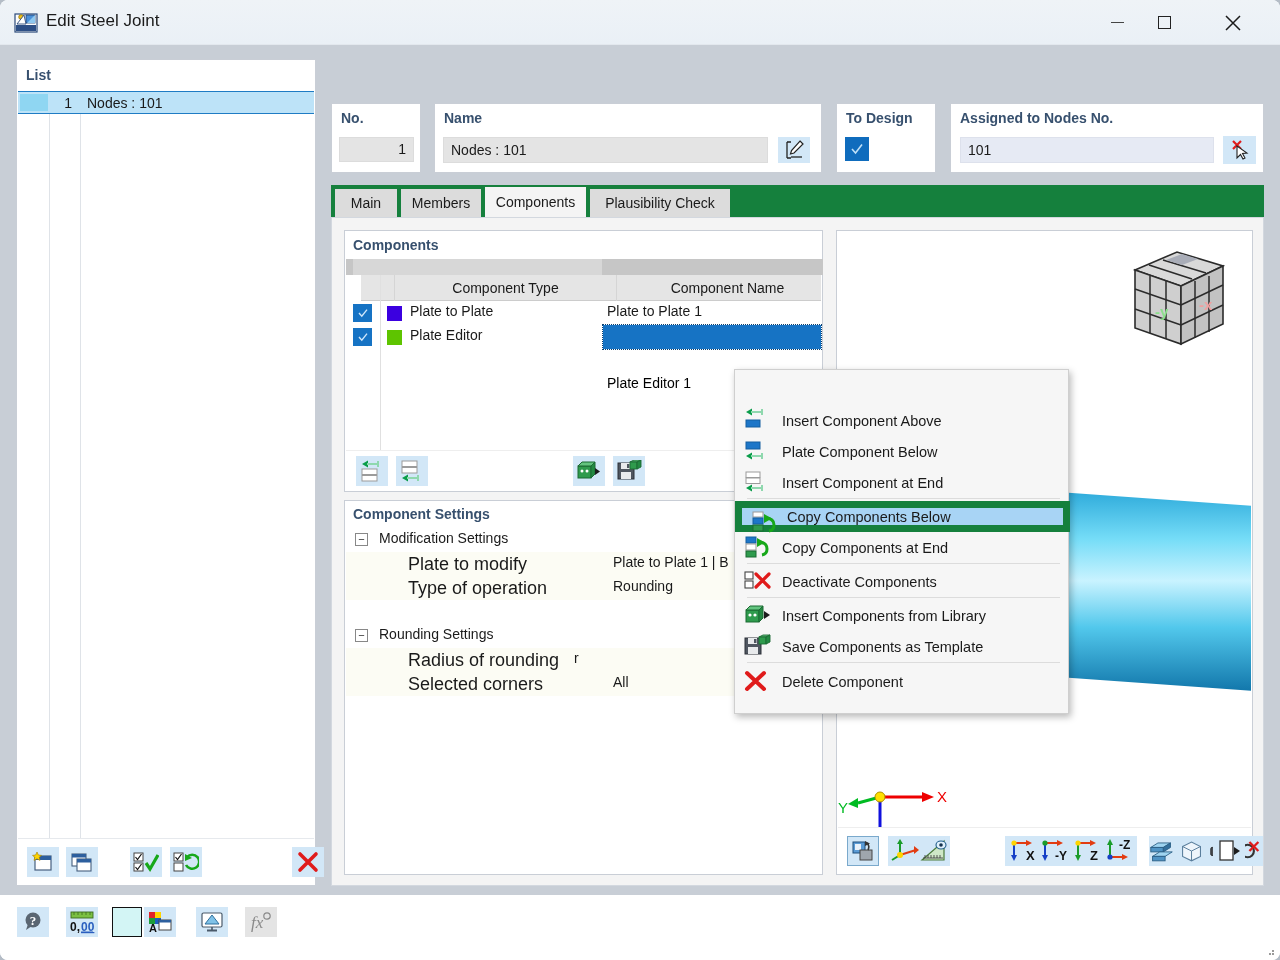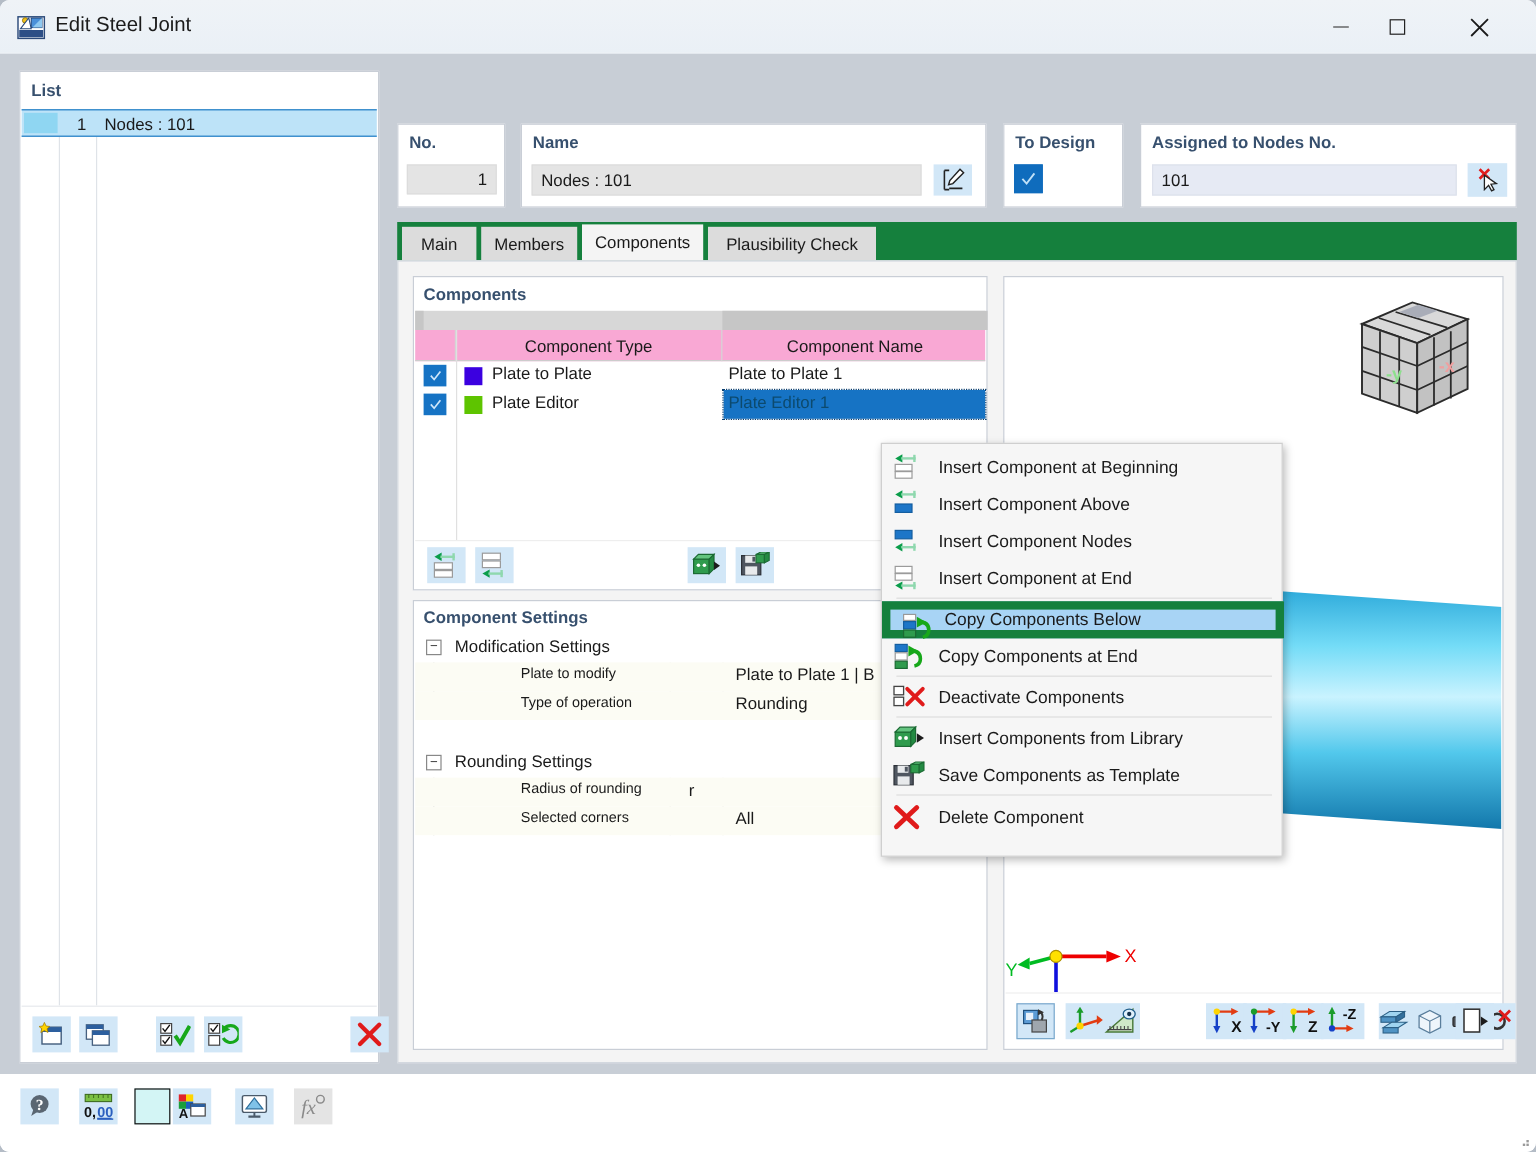--- a/index.html
+++ b/index.html
@@ -149,39 +149,39 @@
   #comp-panel .panel-title {
     position: absolute; left: 8px; top: 6px;
     font-weight: bold; font-size: 14px; color: #37506e;
   }
   #comp-grouphdr {
     position: absolute; left: 1px; top: 28px; right: 1px; height: 16px;
     background: #d7d7d7;
   }
   #comp-grouphdr .seg { position: absolute; top: 0; height: 16px; background: #c6c6c6; }
   #comp-hdr {
-    position: absolute; left: 1px; top: 44px; right: 1px; height: 26px;
-    background: #f9a8d4; border-bottom: 1px solid #ccc;
+    position: absolute; left: 16px; top: 44px; right: 1px; height: 26px;
+    background: #e5e5e5; border-bottom: 1px solid #ccc;
   }
   #comp-hdr .hcell {
     position: absolute; top: 0; height: 26px; line-height: 26px;
     text-align: center; font-size: 14px; border-right: 1px solid #d5d5d5;
   }
   .comp-row { position: absolute; left: 1px; right: 1px; height: 24px; }
   .comp-row .chk {
     position: absolute; left: 7px; top: 3px; width: 19px; height: 18px;
     background: #1673c4; display: flex; align-items: center; justify-content: center;
     color: #cfe6fa; font-size: 12px;
   }
   .comp-row .colorsq { position: absolute; left: 41px; top: 5px; width: 15px; height: 15px; }
   .comp-row .ctype { position: absolute; left: 64px; top: 2px; font-size: 14px; }
   .comp-row .cname { position: absolute; left: 261px; top: 2px; font-size: 14px; }
   .comp-row .namecell { position: absolute; left: 257px; right: 0; top: 0; height: 24px; }
   .comp-row.selected .namecell { background: #1673c4; outline: 1px dotted #0a3f70; }
-  .comp-row.selected .cname { color: #0c4a6e; }
+  .comp-row.selected .cname { color: #000000; margin-top: 48px; }
   .vline { position: absolute; top: 44px; bottom: 38px; width: 1px; background: #e0e0e0; }
 
   #comp-toolbar {
     position: absolute; left: 1px; right: 1px; bottom: 1px; height: 40px;
     background: #fff; border-top: 1px solid #eee;
   }
 
   
   #settings-panel {
     position: absolute; left: 12px; top: 282px; width: 479px; height: 375px;
@@ -199,21 +199,21 @@
   .srow { position: absolute; left: 0; right: 0; height: 24px; }
   .srow.group { background: #fff; }
   .srow.item { background: #fcfcf4; }
   .srow .expander {
     position: absolute; left: 9px; top: 5px; width: 13px; height: 13px;
     border: 1px solid #888; background: #fff;
     display: flex; align-items: center; justify-content: center;
     font-size: 11px; line-height: 11px; color: #333;
   }
   .srow .gname { position: absolute; left: 33px; top: 2px; font-size: 14px; }
-  .srow .iname { position: absolute; left: 62px; top: 2px; font-size: 12px; margin-left: 26px; }
+  .srow .iname { position: absolute; left: 62px; top: 2px; font-size: 18px; }
   .srow .sym { position: absolute; left: 228px; top: 2px; font-size: 14px; }
   .srow .sval { position: absolute; left: 267px; top: 2px; font-size: 14px; }
   .srow .sval-r { position: absolute; left: 267px; width: 190px; top: 2px; font-size: 14px; text-align: right; }
   .treeline-v { position: absolute; left: 15px; width: 1px; background: #b9b9b9; }
   .scol { position: absolute; top: 0; bottom: 0; width: 1px; background: #e2e2dc; }
 
   
   #view-panel {
     position: absolute; left: 504px; top: 12px; width: 417px; height: 645px;
     background: #fff; border: 1px solid #c9ced6;
@@ -664,32 +664,20 @@
             <div class="vtbtn" style="left:375px;width:32px;">
               <svg width="24" height="24" viewBox="0 0 24 24">
                 <rect x="3" y="2" width="13" height="19" fill="#fff" stroke="#333" stroke-width="1.3"></rect>
                 <polygon points="17,8 23,12 17,16" fill="#1c1c1c"></polygon>
               </svg>
             </div>
           </div>
         </div>
 
         <div id="ctxmenu" style="left:402px;top:151px;">
-          <div class="mitem" style="top:4px;">
-            <span class="micon">
-              <svg width="30" height="24" viewBox="0 0 30 24">
-                <polygon points="2,5 8,1.5 8,8.5" fill="#0a9d4a"></polygon>
-                <rect x="7" y="4" width="12" height="2" fill="#8fd8ae"></rect>
-                <rect x="17" y="2" width="2" height="6" fill="#8fd8ae"></rect>
-                <rect x="2" y="10" width="14" height="5.5" fill="#fff" stroke="#9b9b9b" stroke-width="1"></rect>
-                <rect x="2" y="16" width="14" height="5.5" fill="#fff" stroke="#9b9b9b" stroke-width="1"></rect>
-              </svg>
-            </span>
-            <span class="mlabel">Insert Component at Beginning</span>
-          </div>
 
           <div class="mitem" style="top:35px;">
             <span class="micon">
               <svg width="30" height="24" viewBox="0 0 30 24">
                 <polygon points="2,4 8,0.5 8,7.5" fill="#0a9d4a"></polygon>
                 <rect x="7" y="3" width="12" height="2" fill="#8fd8ae"></rect>
                 <rect x="17" y="1" width="2" height="6" fill="#8fd8ae"></rect>
                 <rect x="2" y="12" width="14" height="7" fill="#1d76c8" stroke="#145ea0" stroke-width="1"></rect>
               </svg>
             </span>
@@ -698,21 +686,21 @@
 
           <div class="mitem" style="top:66px;">
             <span class="micon">
               <svg width="30" height="24" viewBox="0 0 30 24">
                 <rect x="2" y="3" width="14" height="7" fill="#1d76c8" stroke="#145ea0" stroke-width="1"></rect>
                 <polygon points="2,17 8,13.5 8,20.5" fill="#0a9d4a"></polygon>
                 <rect x="7" y="16" width="12" height="2" fill="#8fd8ae"></rect>
                 <rect x="17" y="14" width="2" height="6" fill="#8fd8ae"></rect>
               </svg>
             </span>
-            <span class="mlabel">Insert Component Nodes</span>
+            <span class="mlabel">Plate Component Below</span>
           </div>
 
           <div class="mitem" style="top:97px;">
             <span class="micon">
               <svg width="30" height="24" viewBox="0 0 30 24">
                 <rect x="2" y="2" width="14" height="5.5" fill="#fff" stroke="#9b9b9b" stroke-width="1"></rect>
                 <rect x="2" y="8" width="14" height="5.5" fill="#fff" stroke="#9b9b9b" stroke-width="1"></rect>
                 <polygon points="2,18 8,14.5 8,21.5" fill="#0a9d4a"></polygon>
                 <rect x="7" y="17" width="12" height="2" fill="#8fd8ae"></rect>
                 <rect x="17" y="15" width="2" height="6" fill="#8fd8ae"></rect>

